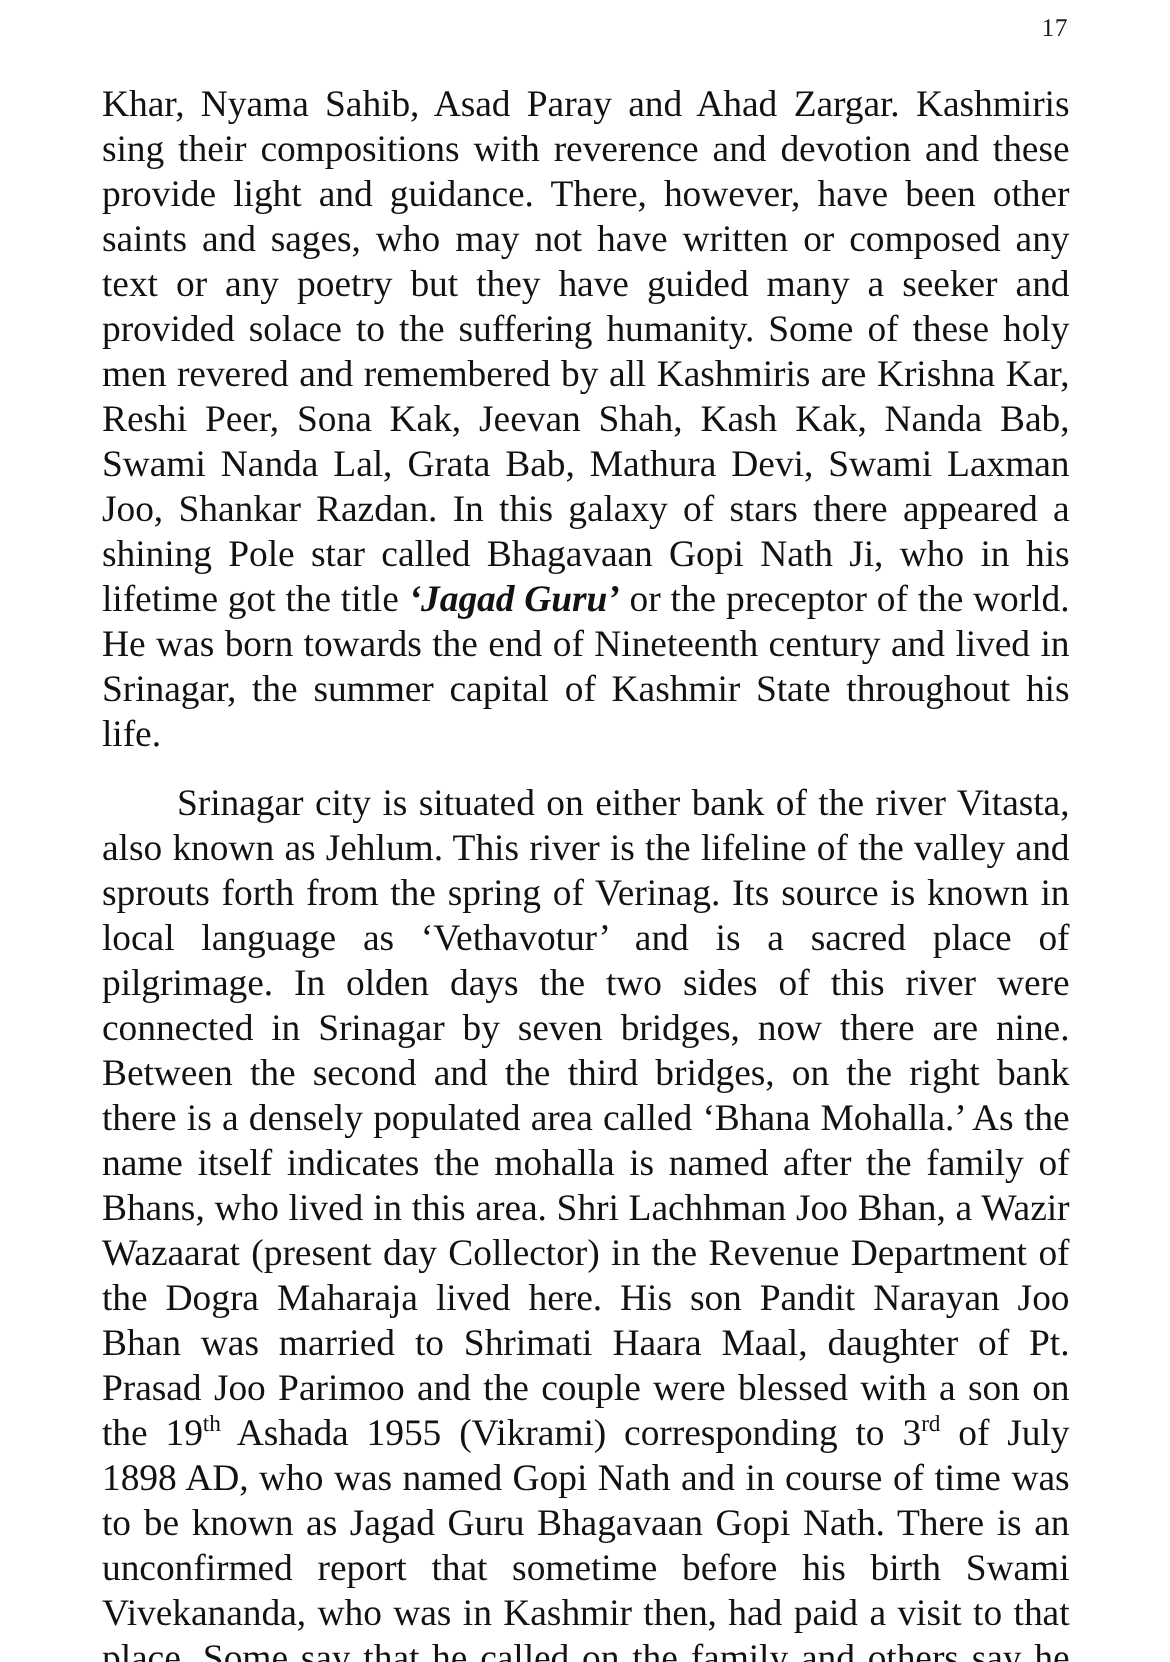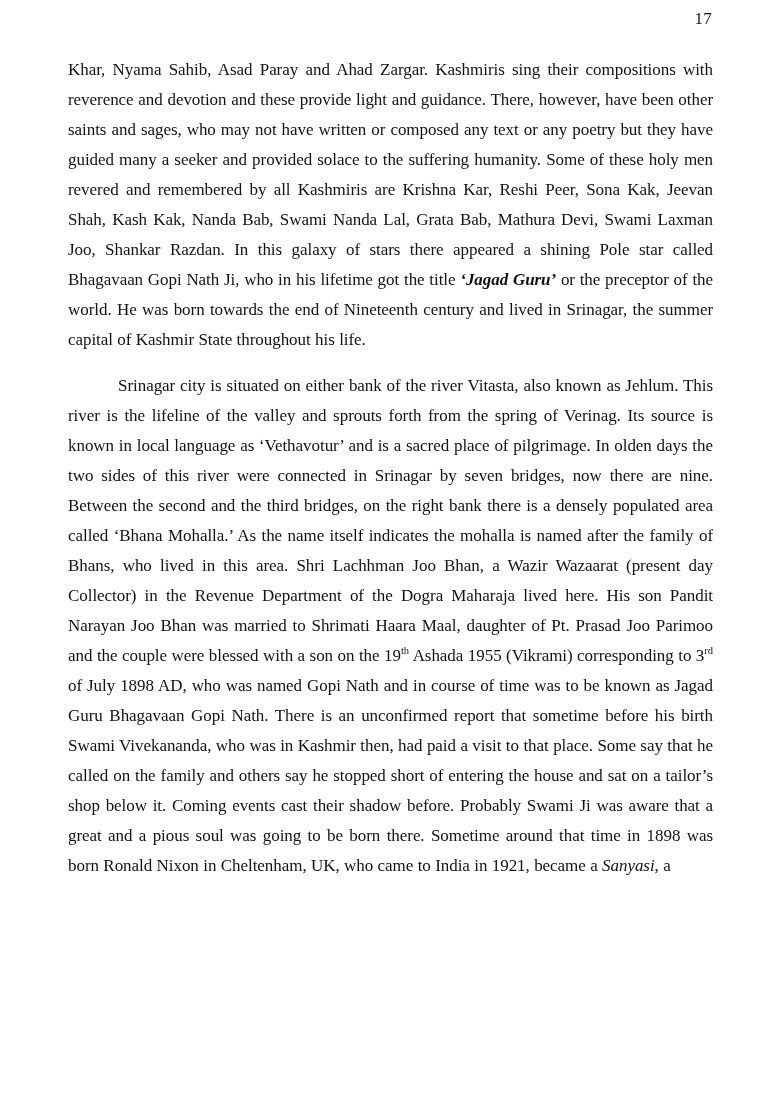--- a/index.html
+++ b/index.html
@@ -30,21 +30,21 @@
     letter-spacing: 0.3px;
   }
   .text-body {
     position: absolute;
     top: 55px;
     left: 68px;
     width: 645px;
   }
   .para {
     margin: 0 0 0 0;
-    font-size: 17px;
+    font-size: 25px;
     line-height: 30.0px;
     text-align: justify;
     text-justify: inter-word;
     color: #121212;
     letter-spacing: -0.05px;
     word-spacing: 0.2px;
     -webkit-font-smoothing: antialiased;
   }
   .para + .para {
     margin-top: 16px;

